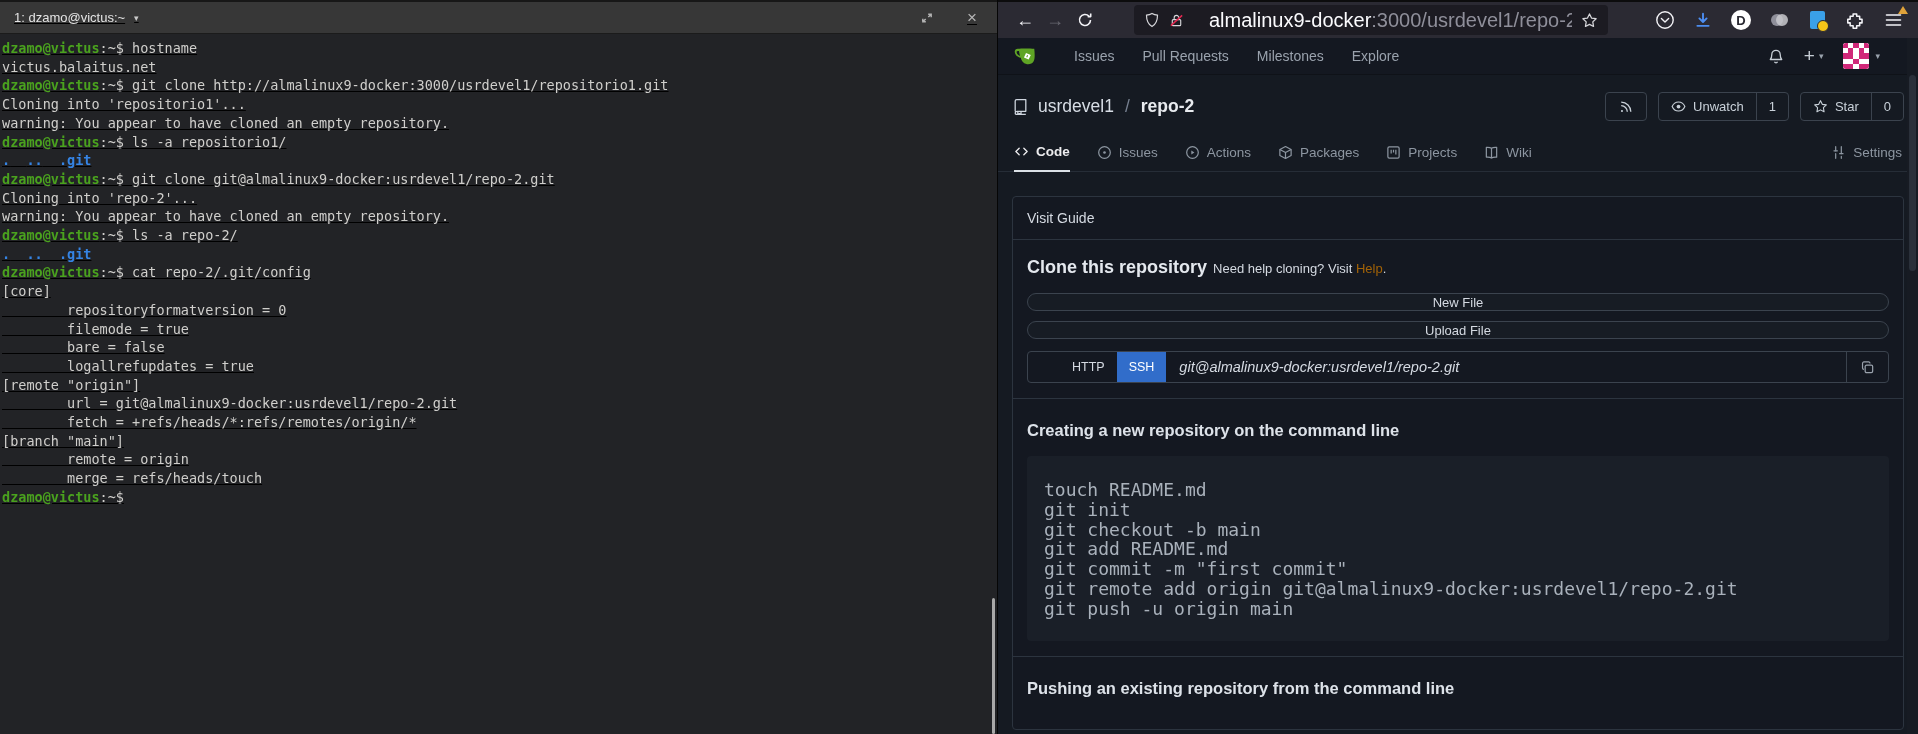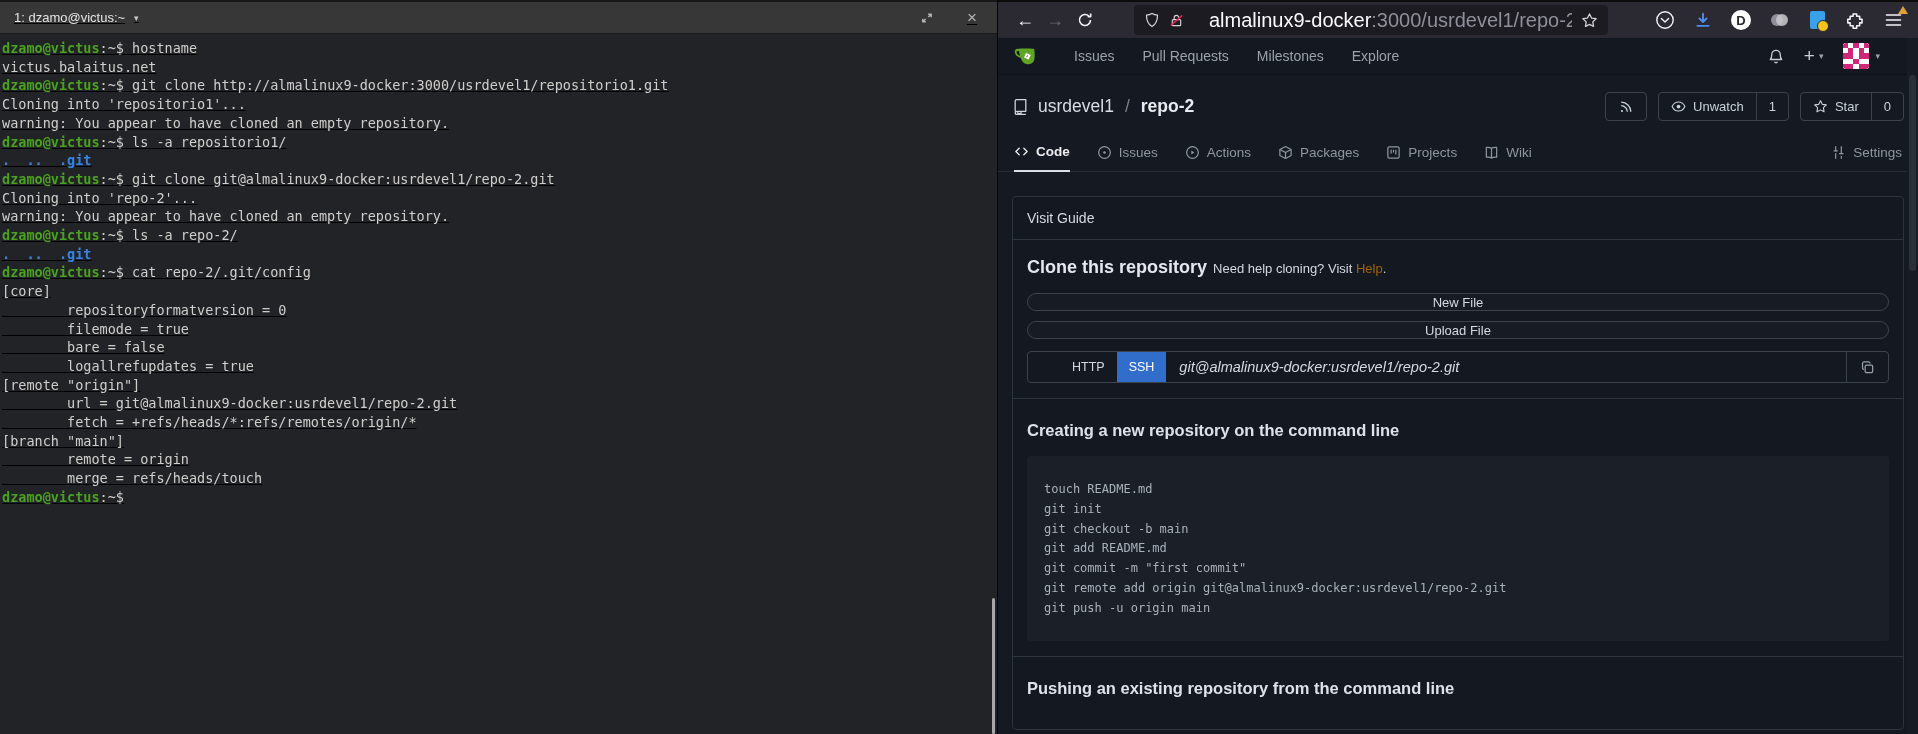--- a/index.html
+++ b/index.html
@@ -95,21 +95,21 @@
   }
   .clone-row { display:flex; align-items:stretch; height:32px; border:1px solid #3b434e; border-radius:4px; overflow:hidden; margin-top:12px;padding-left:32px; }
   .seg { display:flex; align-items:center; padding:0 12px; font-size:12.5px; color:#d5dae2; }
   .seg.http { border-right:0; }
   .seg.ssh { background:#316dca; color:#fff; }
   .clone-input { flex:1; background:transparent; border:none; outline:none; color:#d5dae2; font-size:14.5px; padding:0 13px; font-family:"Liberation Sans", sans-serif;font-style:italic; }
   .copy-btn { width:42px; border-left:1px solid #3b434e; display:flex; align-items:center; justify-content:center; color:#9aa2ad; }
   .sec-h { margin:7px 0 16px 0; font-size:16.5px; font-weight:bold; color:#dde2e9; }
   .codeblock {
     background:#1a1f28; border-radius:4px; padding:24px 17px 22px 17px;
-    font-family:"DejaVu Sans Mono", monospace; font-size:12px; line-height:19.8px; color:#a9b1bb; white-space:pre;
+    font-family:"DejaVu Sans Mono", monospace; font-size:18px; line-height:19.8px; color:#a9b1bb; white-space:pre;
   }
 
   
   .b-scroll { position:absolute; right:0; top:38px; bottom:0; width:11px; background:#171b23; }
   .b-thumb { width:7px; margin:37px auto 0 auto; height:196px; background:#2a303a; border-radius:4px; }
 
   svg { display:block; }
 </style>
 </head>
 <body>

